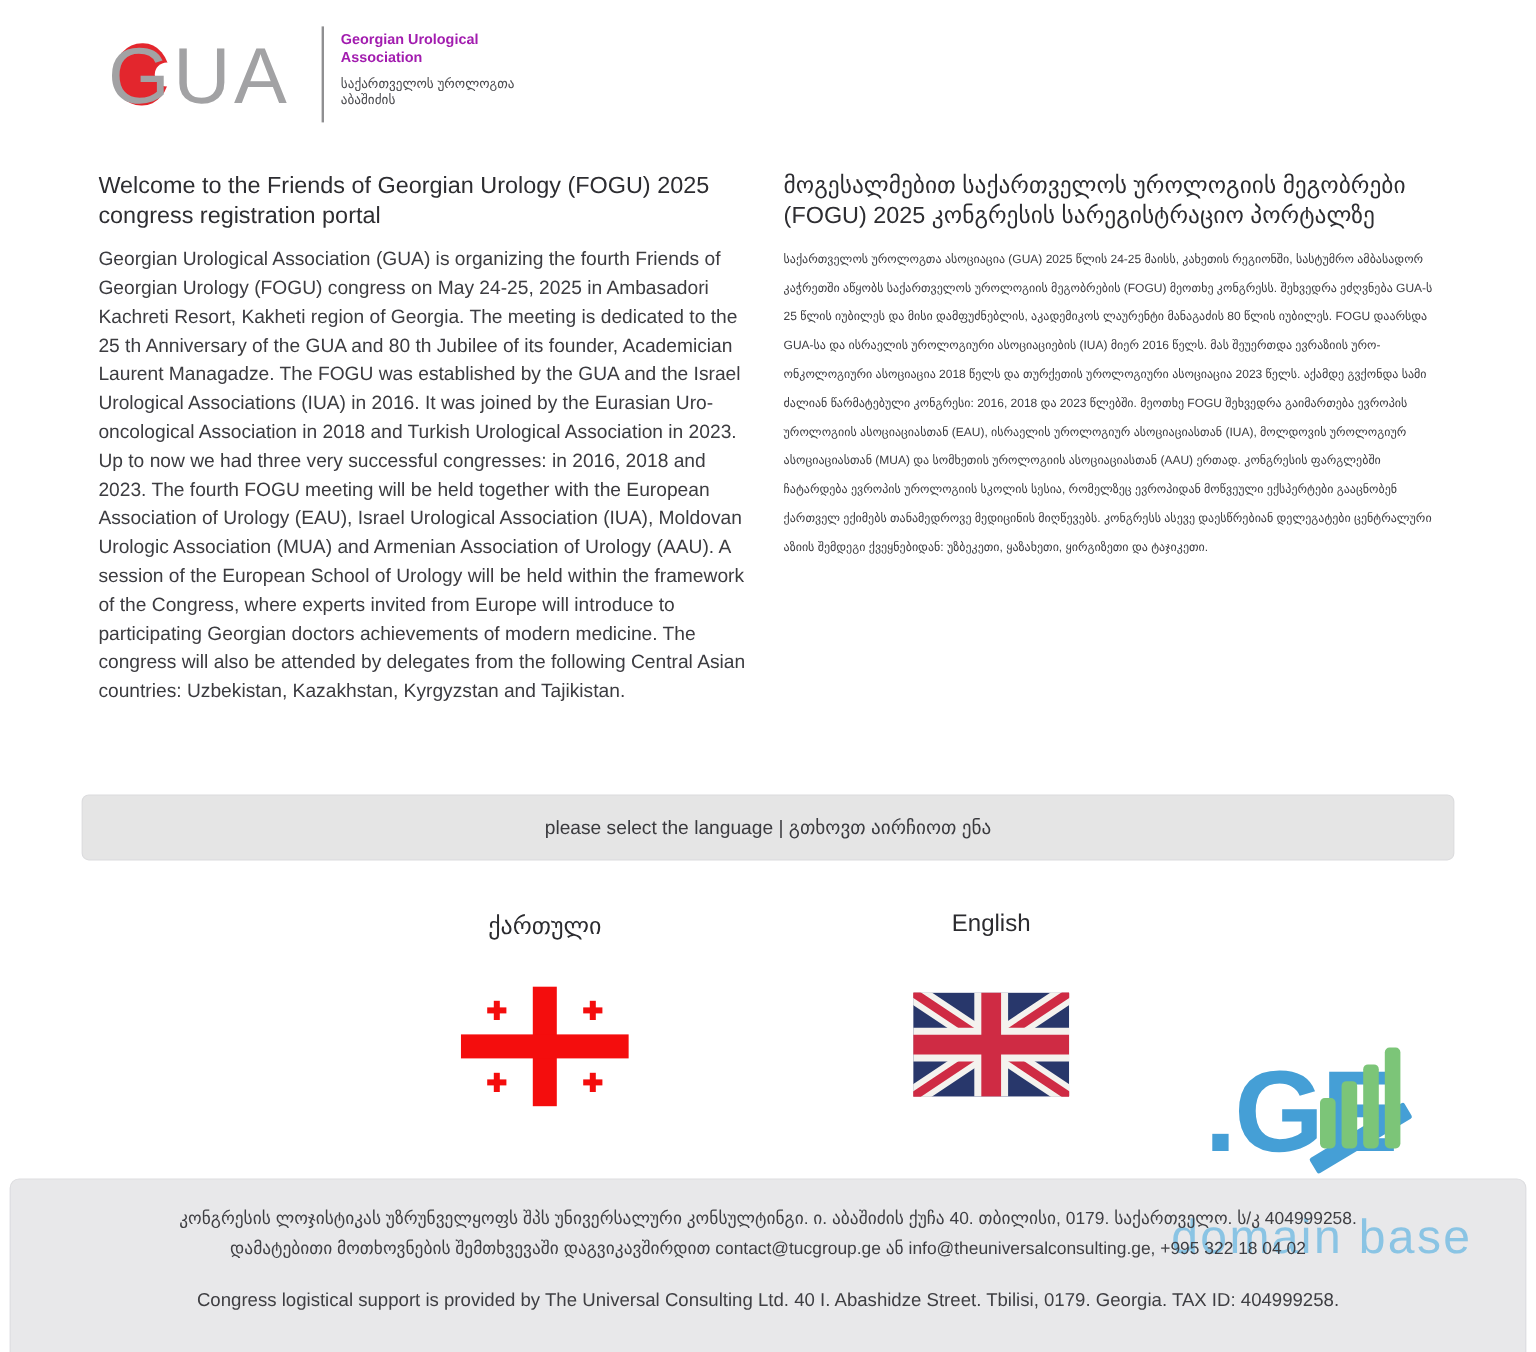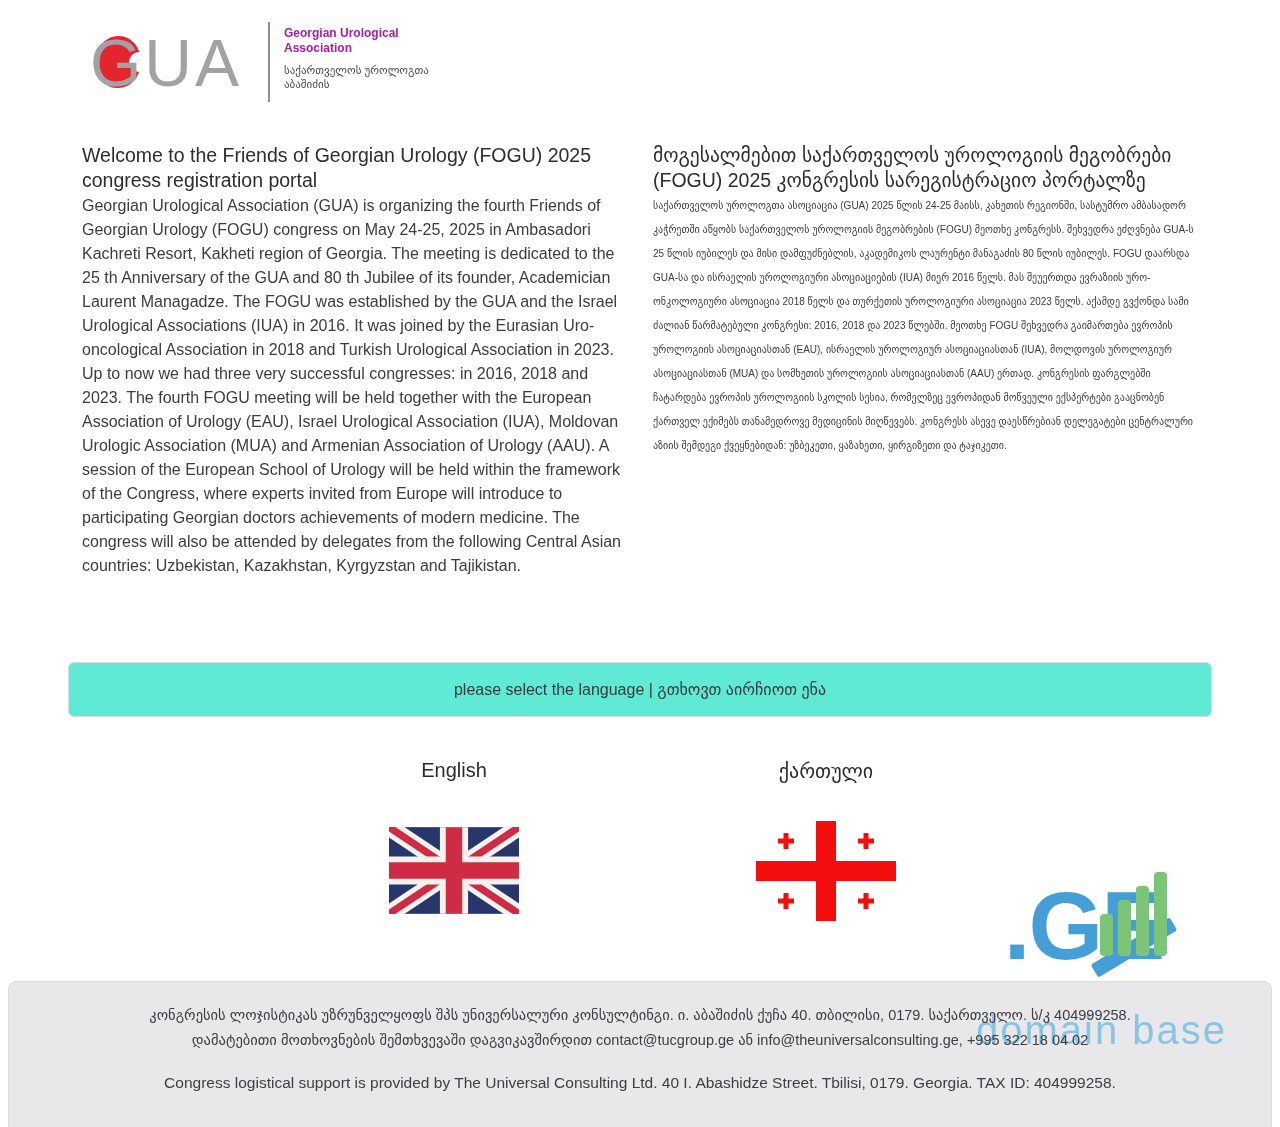--- a/index.html
+++ b/index.html
@@ -31,28 +31,28 @@
     width: 20px; height: 20px; border-radius: 50%; background: #ffffff;
   }
   .logo-divider { width: 2px; height: 80px; background: #8f8f91; margin: 2px 14px 0 6px; }
   .logo-names { padding-top: 6px; }
   .org-name-en { font-size: 12px; font-weight: bold; color: #a21caf; line-height: 1.25; }
   .org-name-ka { font-size: 11px; color: #4a4a4e; line-height: 1.3; margin-top: 7px; }
 
   
   .columns { display: flex; gap: 26px; margin: 33px 82px 0 82px; min-height: 497px; max-height: 497px; overflow: hidden; }
   .col { flex: 1; }
-  .col-title { font-size: 19.5px; font-weight: 500; color: #2d2d31; line-height: 1.3; }
+  .col-title { font-size: 19.5px; font-weight: 500; color: #2d2d31; line-height: 1.3; margin-bottom: 11px; }
   .col-body { font-size: 16px; line-height: 24px; color: #3c3c40; }
   .col-ka .col-body { font-size: 10px; }
 
   
   .lang-bar {
     margin: 22px 68px 0 68px; height: 55px;
-    background: #5eead4; border: 1px solid #dcdcde; border-radius: 6px;
+    background: #e5e5e5; border: 1px solid #dcdcde; border-radius: 6px;
     display: flex; align-items: center; justify-content: center;
     font-size: 16px; color: #3a3a3e;
   }
 
   
   .lang-options { display: flex; justify-content: center; gap: 72px; margin-top: 42px; }
   .lang-option { width: 300px; cursor: pointer; }
   .lang-label { text-align: center; font-size: 20px; color: #2b2b2f; }
   .flag-row { margin-top: 38px; height: 100px; display: flex; justify-content: center; align-items: center; }
   .flag-uk svg { width: 130px; height: 87px; display: block; }
@@ -123,51 +123,51 @@
     <p class="col-body">საქართველოს უროლოგთა ასოციაცია (GUA) 2025 წლის 24-25 მაისს, კახეთის რეგიონში, სასტუმრო ამბასადორ კაჭრეთში აწყობს საქართველოს უროლოგიის მეგობრების (FOGU) მეოთხე კონგრესს. შეხვედრა ეძღვნება GUA-ს 25 წლის იუბილეს და მისი დამფუძნებლის, აკადემიკოს ლაურენტი მანაგაძის 80 წლის იუბილეს. FOGU დაარსდა GUA-სა და ისრაელის უროლოგიური ასოციაციების (IUA) მიერ 2016 წელს. მას შეუერთდა ევრაზიის ურო-ონკოლოგიური ასოციაცია 2018 წელს და თურქეთის უროლოგიური ასოციაცია 2023 წელს. აქამდე გვქონდა სამი ძალიან წარმატებული კონგრესი: 2016, 2018 და 2023 წლებში. მეოთხე FOGU შეხვედრა გაიმართება ევროპის უროლოგიის ასოციაციასთან (EAU), ისრაელის უროლოგიურ ასოციაციასთან (IUA), მოლდოვის უროლოგიურ ასოციაციასთან (MUA) და სომხეთის უროლოგიის ასოციაციასთან (AAU) ერთად. კონგრესის ფარგლებში ჩატარდება ევროპის უროლოგიის სკოლის სესია, რომელზეც ევროპიდან მოწვეული ექსპერტები გააცნობენ ქართველ ექიმებს თანამედროვე მედიცინის მიღწევებს. კონგრესს ასევე დაესწრებიან დელეგატები ცენტრალური აზიის შემდეგი ქვეყნებიდან: უზბეკეთი, ყაზახეთი, ყირგიზეთი და ტაჯიკეთი.</p>
   </section>
 </main>
 
 <div class="lang-bar">
   <span>please select the language | გთხოვთ აირჩიოთ ენა</span>
 </div>
 
 <div class="lang-options">
   <div class="lang-option">
-    <div class="lang-label">English</div>
-    <div class="flag-row">
-      <span class="flag-uk">
-        <svg viewBox="0 0 60 40" xmlns="http://www.w3.org/2000/svg">
-          <rect width="60" height="40" fill="#28376b"></rect>
-          <path d="M0,0 L60,40 M60,0 L0,40" stroke="#f4f2ee" stroke-width="8"></path>
-          <path d="M0,0 L60,40 M60,0 L0,40" stroke="#cf2b44" stroke-width="3.4"></path>
-          <path d="M30,0 V40 M0,20 H60" stroke="#f4f2ee" stroke-width="13"></path>
-          <path d="M30,0 V40 M0,20 H60" stroke="#cf2b44" stroke-width="7.6"></path>
-        </svg>
-      </span>
-    </div>
-  </div>
-  <div class="lang-option">
     <div class="lang-label">ქართული</div>
     <div class="flag-row">
       <span class="flag-ge">
         <svg viewBox="0 0 140 100" xmlns="http://www.w3.org/2000/svg">
           <rect width="140" height="100" fill="#ffffff"></rect>
           <rect x="60" y="0" width="20" height="100" fill="#f40d0d"></rect>
           <rect x="0" y="40" width="140" height="20" fill="#f40d0d"></rect>
           <g fill="#f40d0d">
             <rect x="22" y="17.5" width="16" height="5"></rect>
               <rect x="27.5" y="12" width="5" height="16"></rect>
             <rect x="102" y="17.5" width="16" height="5"></rect>
               <rect x="107.5" y="12" width="5" height="16"></rect>
             <rect x="22" y="77.5" width="16" height="5"></rect>
               <rect x="27.5" y="72" width="5" height="16"></rect>
             <rect x="102" y="77.5" width="16" height="5"></rect>
               <rect x="107.5" y="72" width="5" height="16"></rect>
           </g>
+        </svg>
+      </span>
+    </div>
+  </div>
+  <div class="lang-option">
+    <div class="lang-label">English</div>
+    <div class="flag-row">
+      <span class="flag-uk">
+        <svg viewBox="0 0 60 40" xmlns="http://www.w3.org/2000/svg">
+          <rect width="60" height="40" fill="#28376b"></rect>
+          <path d="M0,0 L60,40 M60,0 L0,40" stroke="#f4f2ee" stroke-width="8"></path>
+          <path d="M0,0 L60,40 M60,0 L0,40" stroke="#cf2b44" stroke-width="3.4"></path>
+          <path d="M30,0 V40 M0,20 H60" stroke="#f4f2ee" stroke-width="13"></path>
+          <path d="M30,0 V40 M0,20 H60" stroke="#cf2b44" stroke-width="7.6"></path>
         </svg>
       </span>
     </div>
   </div>
 </div>
 
 <footer class="footer">
   <div class="watermark">
     <div class="ge-wrap">
       <div class="ge-wedge"></div>

